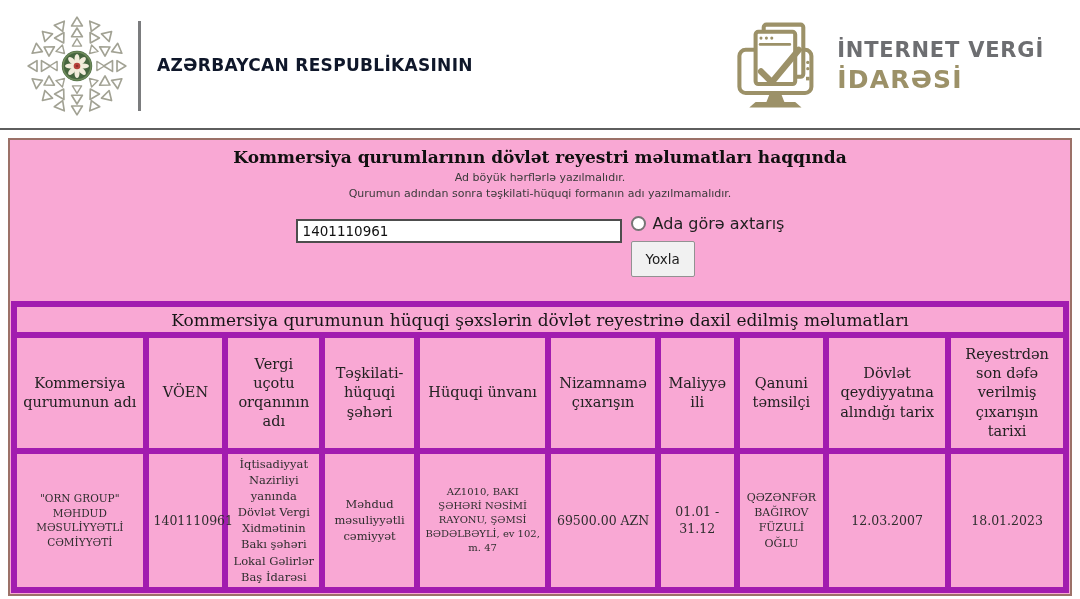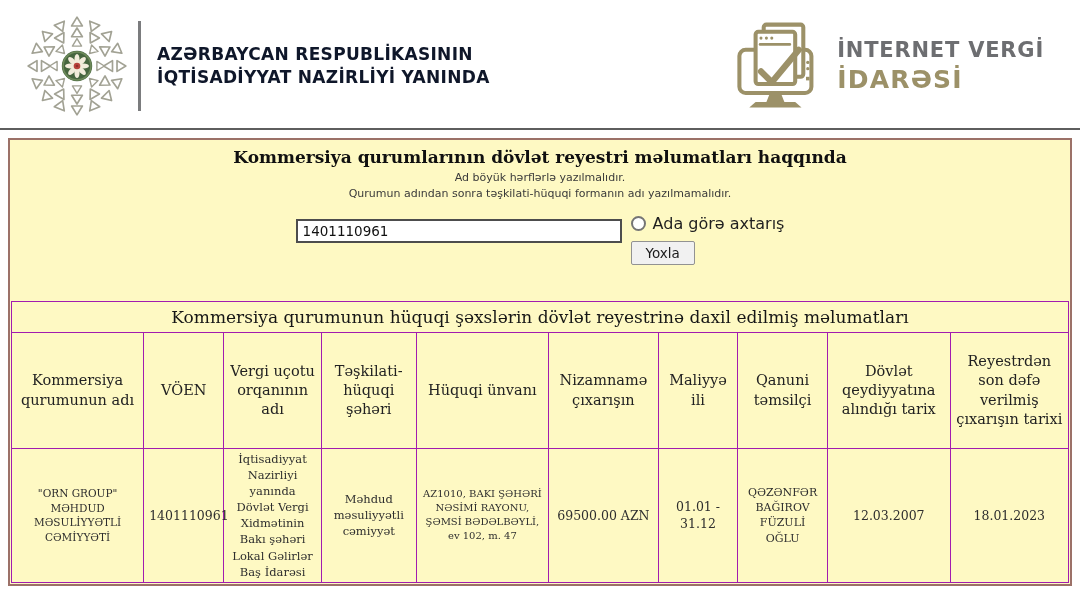--- a/index.html
+++ b/index.html
@@ -18,46 +18,46 @@
   .logo-divider { width:3px; height:90px; background:#7b7c7e; margin:0 16px 0 10px; }
   .gov-text { font-size:17px; font-weight:bold; color:#0f172a; letter-spacing:0.3px; line-height:1.38; }
   .itd-logo { display:flex; align-items:center; gap:13px; text-decoration:none; cursor:pointer; }
   .itd-icon { width:90px; height:98px; }
   .itd-line1 { font-size:21px; font-weight:bold; color:#6d6e71; letter-spacing:0.8px; }
   .itd-line2 { font-size:25px; font-weight:bold; color:#9c9168; letter-spacing:1.2px; margin-top:3px; }
 
   .top-rule { height:2px; background:#5e5e5e; border:none; margin:0; }
 
   
-  .main-box { margin:8px 8px 0 8px; border:2px solid #9c7168; background:#fef9c3; }
+  .main-box { margin:8px 8px 0 8px; border:2px solid #9c7168; background:#f9a8d4; }
 
   .form-section { height:161px; padding-top:7px; text-align:center; }
   .form-title { font-family:"DejaVu Serif","Liberation Serif",serif; font-weight:bold;
                 font-size:17px; color:#101010; }
   .form-notes { font-size:11px; color:#3a3a3a; line-height:1.42; margin-top:3px; }
   .form-row { display:flex; justify-content:center; align-items:flex-start; margin-top:11px; text-align:left; }
   .search-input { width:326px; height:24px; border:2px solid #4d4d4d; border-radius:0;
                   font-size:13.5px; padding:1px 5px; color:#111; margin-top:7px;
                   font-family:"DejaVu Sans","Liberation Sans",sans-serif; }
   .radio-col { margin-left:9px; }
   .radio-row { display:flex; align-items:center; gap:7px; height:22px; cursor:pointer; }
   .radio { width:15px; height:15px; border-radius:50%; border:2px solid #757575; background:#fff; flex:0 0 auto; position:relative; }
   .radio.checked { border-color:#1669c9; }
   .radio.checked::after { content:""; position:absolute; left:2px; top:2px; width:7px; height:7px;
                           border-radius:50%; background:#1669c9; }
   .radio-label { font-size:16px; color:#1f1f1f; }
-  .check-button { margin-top:7px; font-size:13.5px; padding:3px 14px; border:1px solid #929292;
+  .check-button { margin-top:7px; font-size:13.5px; padding:9px 14px; border:1px solid #929292;
                   border-radius:2px; background:#f1f1f1; color:#1b1b1b; cursor:pointer;
                   font-family:"DejaVu Sans","Liberation Sans",sans-serif; }
 
   
   .registry-table { width:calc(100% - 2px); margin:0 auto 1px auto; border-collapse:collapse;
                     font-family:"DejaVu Serif","Liberation Serif",serif; color:#1c1c1c;
                     table-layout:fixed; }
-  .registry-table th, .registry-table td { border:1px solid #a21caf; text-align:center;
+  .registry-table th, .registry-table td { border:6px solid #a21caf; text-align:center;
                     vertical-align:middle; padding:2px 5px; }
   .caption-cell { font-size:17px; font-weight:normal; height:31px; color:#161616; }
   .registry-table thead th.col-h { font-size:14.5px; font-weight:normal; height:116px; line-height:1.32; color:#222; }
   .registry-table tbody td { height:122px; font-size:12px; line-height:1.4; color:#2e2e2e; }
   .registry-table tbody td:nth-child(1) { font-size:10.5px; }
   .registry-table tbody td:nth-child(2) { font-size:12.5px; }
   .registry-table tbody td:nth-child(3) { font-size:11.5px; }
   .registry-table tbody td:nth-child(4) { font-size:11.5px; }
   .registry-table tbody td:nth-child(5) { font-size:10px; }
   .registry-table tbody td:nth-child(6),
@@ -130,21 +130,20 @@
           <ellipse cx="52" cy="45.2" rx="2.6" ry="5.4" transform="rotate(225 52 52)"></ellipse>
           <ellipse cx="52" cy="45.2" rx="2.6" ry="5.4" transform="rotate(270 52 52)"></ellipse>
           <ellipse cx="52" cy="45.2" rx="2.6" ry="5.4" transform="rotate(315 52 52)"></ellipse>
         </g>
       <circle cx="52" cy="52" r="3.4" fill="#b8433c"></circle>
       <circle cx="52" cy="52" r="1.4" fill="#8f2f2c"></circle>
     </svg>
     <span class="logo-divider"></span>
     <span class="gov-text">
       <span style="display:block">AZƏRBAYCAN RESPUBLİKASININ</span>
-      <span style="display:block">İQTİSADİYYAT NAZİRLİYİ YANINDA</span>
     </span>
   </a>
 
   <a class="itd-logo">
     <svg class="itd-icon" viewBox="0 0 100 104" fill="none" stroke="#9c9168" stroke-width="4.5" stroke-linecap="round" stroke-linejoin="round">
       <rect x="6" y="34" width="80" height="48" rx="7"></rect>
       <rect x="33" y="6" width="44" height="58" rx="3" fill="#ffffff"></rect>
       <rect x="24" y="14" width="44" height="58" rx="3" fill="#ffffff"></rect>
       <g fill="#9c9168" stroke="none">
         <circle cx="30" cy="21" r="1.7"></circle>

